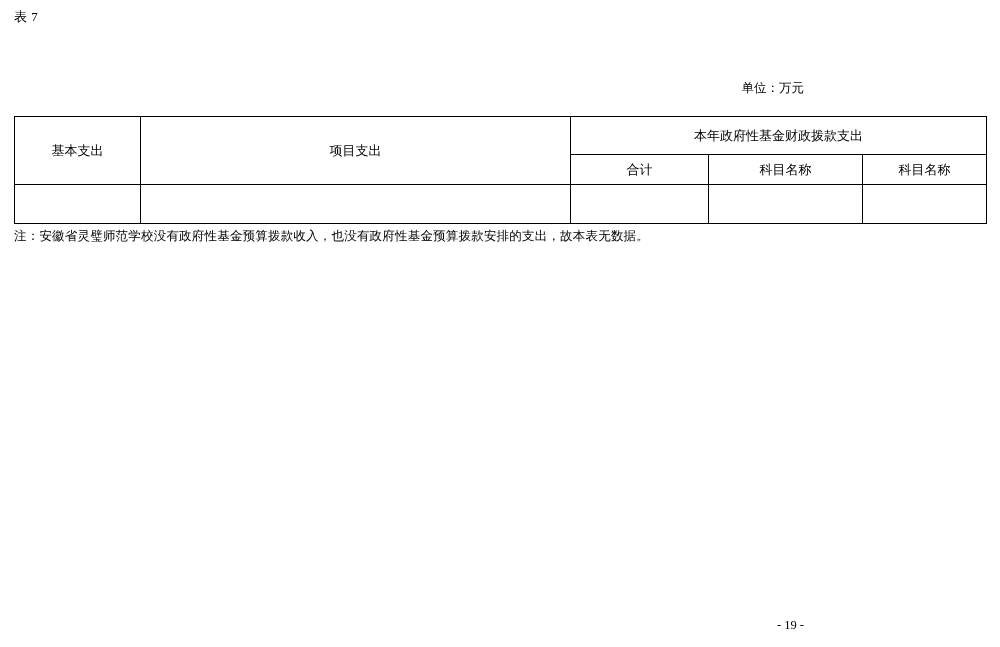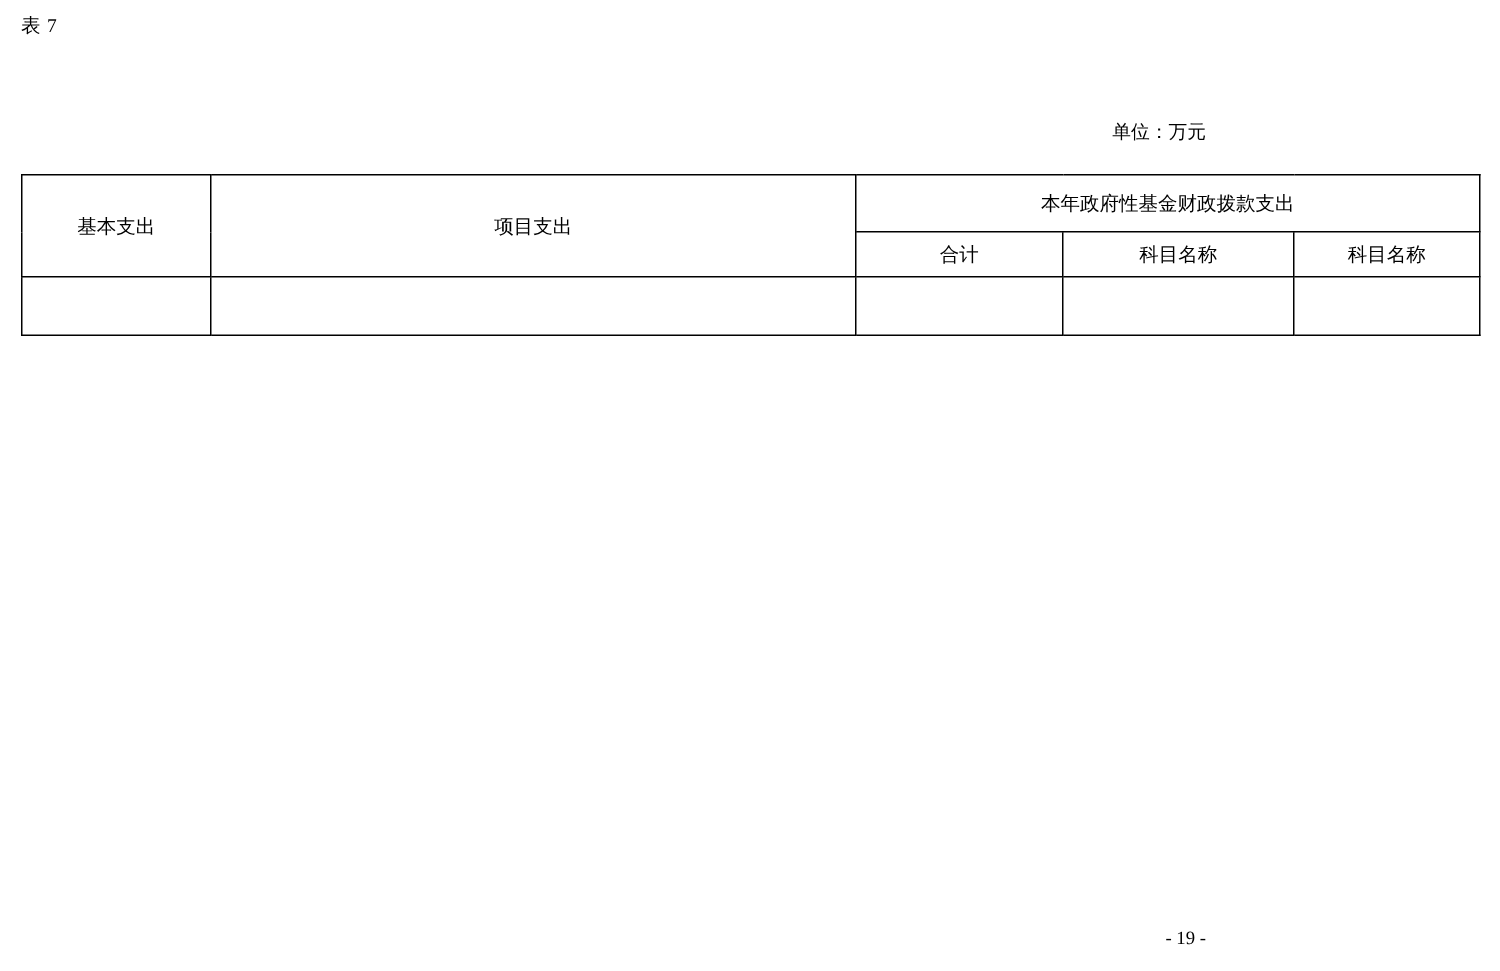--- a/index.html
+++ b/index.html
@@ -132,16 +132,17 @@
       <tr class="body-row">
         <td></td>
         <td></td>
         <td></td>
         <td></td>
         <td></td>
       </tr>
     </tbody>
   </table>
 
+  <div class="note">注：安徽省灵璧师范学校没有政府性基金预算拨款收入，也没有政府性基金预算拨款安排的支出，故本表无数据。</div>
 
   <div class="page-number">- 19 -</div>
 
 </div>
 
 </body></html>

